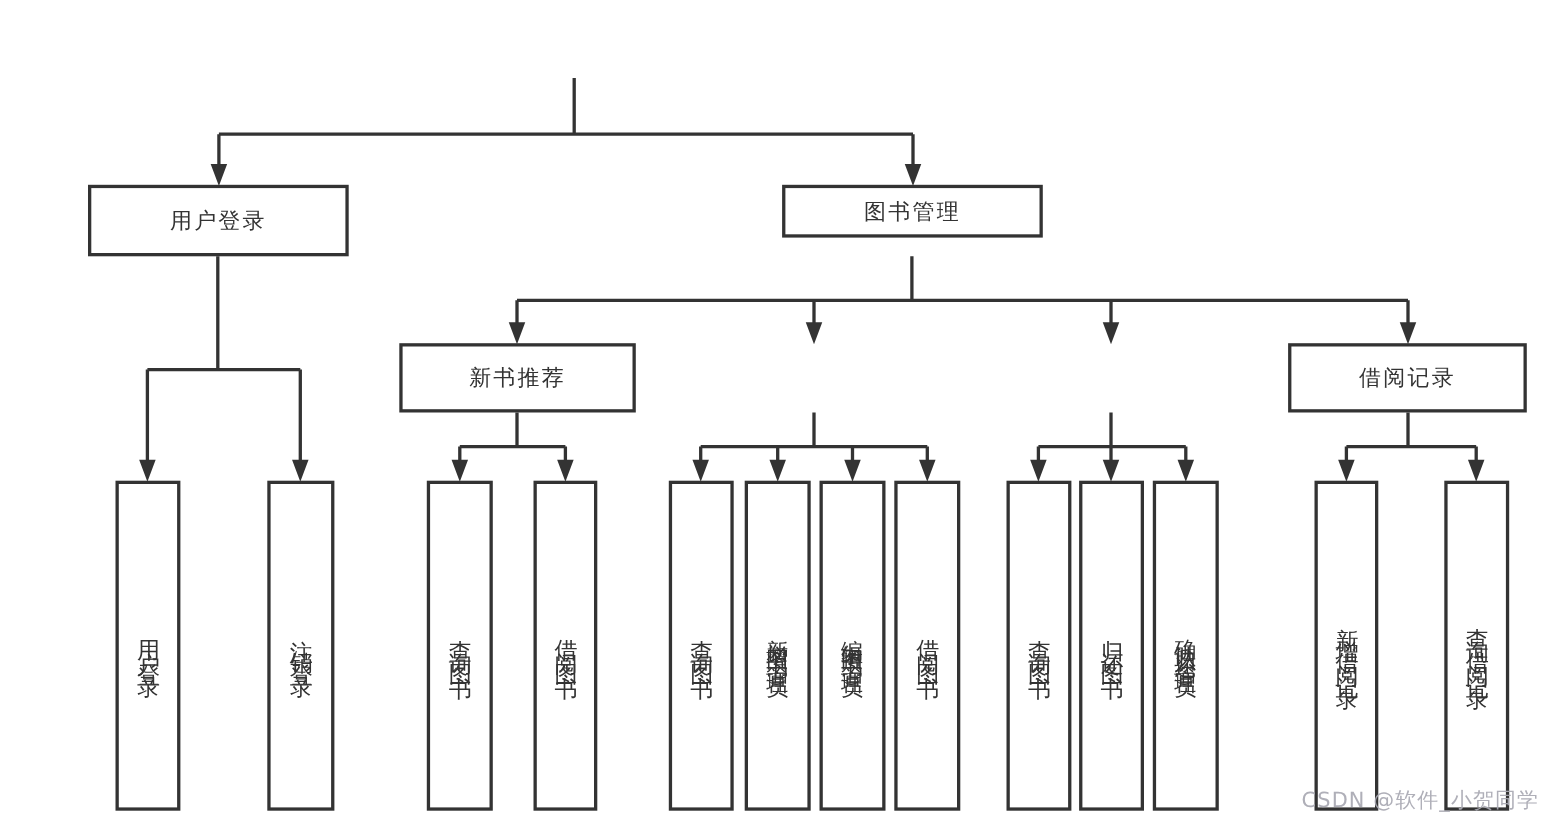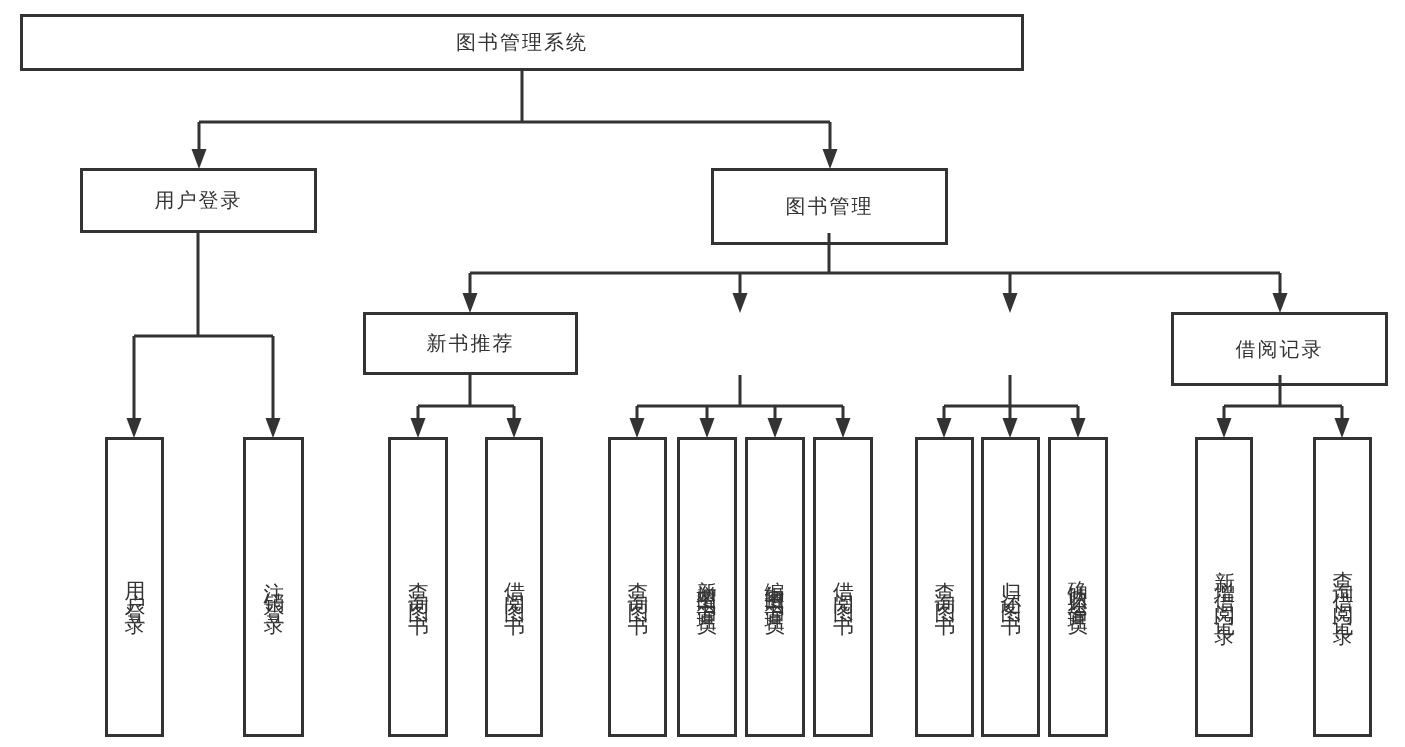--- a/index.html
+++ b/index.html
@@ -77,35 +77,32 @@
       M1002.5 293 L1017.5 293 L1010 313 Z  M1272.5 293 L1287.5 293 L1280 313 Z
       M126.5 418 L141.5 418 L134 438 Z  M265.5 418 L280.5 418 L273 438 Z
       M410.5 418 L425.5 418 L418 438 Z  M506.5 418 L521.5 418 L514 438 Z
       M629.5 418 L644.5 418 L637 438 Z  M699.5 418 L714.5 418 L707 438 Z
       M767.5 418 L782.5 418 L775 438 Z  M835.5 418 L850.5 418 L843 438 Z
       M936.5 418 L951.5 418 L944 438 Z  M1002.5 418 L1017.5 418 L1010 438 Z
       M1070.5 418 L1085.5 418 L1078 438 Z
       M1216.5 418 L1231.5 418 L1224 438 Z  M1334.5 418 L1349.5 418 L1342 438 Z"></path>
   </svg>
 
-  <div class="node" style="left:20px; top:14px; width:1004px; height:57px;">
-    <span class="hlabel">图书管理系统</span>
-  </div>
 
   <div class="node" style="left:80px; top:168px; width:237px; height:65px;">
     <span class="hlabel">用户登录</span>
   </div>
-  <div class="node" style="left:711px; top:168px; width:237px; height:77px;align-items:center;">
+  <div class="node" style="left:711px; top:168px; width:237px; height:48px;align-items:center;">
     <span class="hlabel">图书管理</span>
   </div>
 
   <div class="node" style="left:363px; top:312px; width:215px; height:63px;text-align:right;">
     <span class="hlabel">新书推荐</span>
   </div>
-  <div class="node" style="left:1171px; top:312px; width:217px; height:74px;">
+  <div class="node" style="left:1171px; top:312px; width:217px; height:63px;">
     <span class="hlabel">借阅记录</span>
   </div>
 
   <div class="node" style="left:105px; top:437px; width:59px; height:300px;">
     <span class="vlabel">用户登录</span>
   </div>
   <div class="node" style="left:243px; top:437px; width:61px; height:300px;">
     <span class="vlabel">注销登录</span>
   </div>
 
@@ -139,14 +136,15 @@
     <span class="vlabel long">确认归还（管理员）</span>
   </div>
 
   <div class="node" style="left:1195px; top:437px; width:58px; height:300px;">
     <span class="vlabel">新增借阅记录</span>
   </div>
   <div class="node" style="left:1313px; top:437px; width:59px; height:300px;">
     <span class="vlabel">查询借阅记录</span>
   </div>
 
+  <div class="watermark">CSDN @软件_小贺同学</div>
 
 </div>
 
 </body></html>

